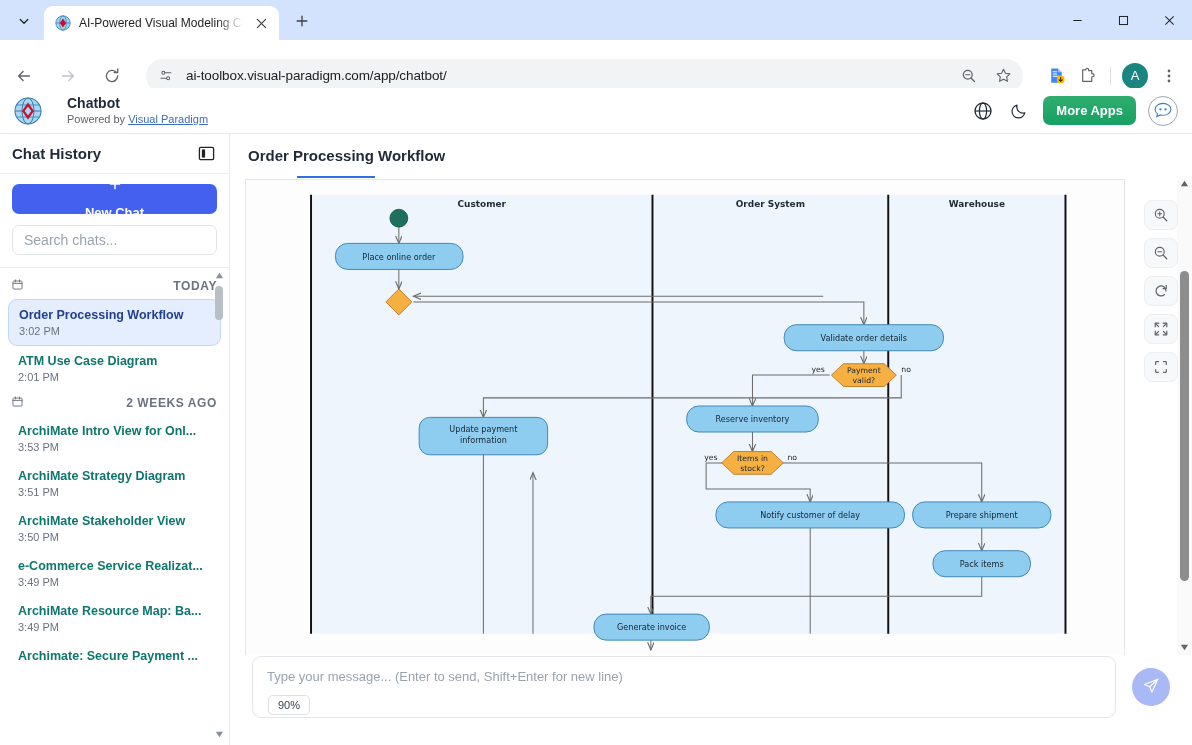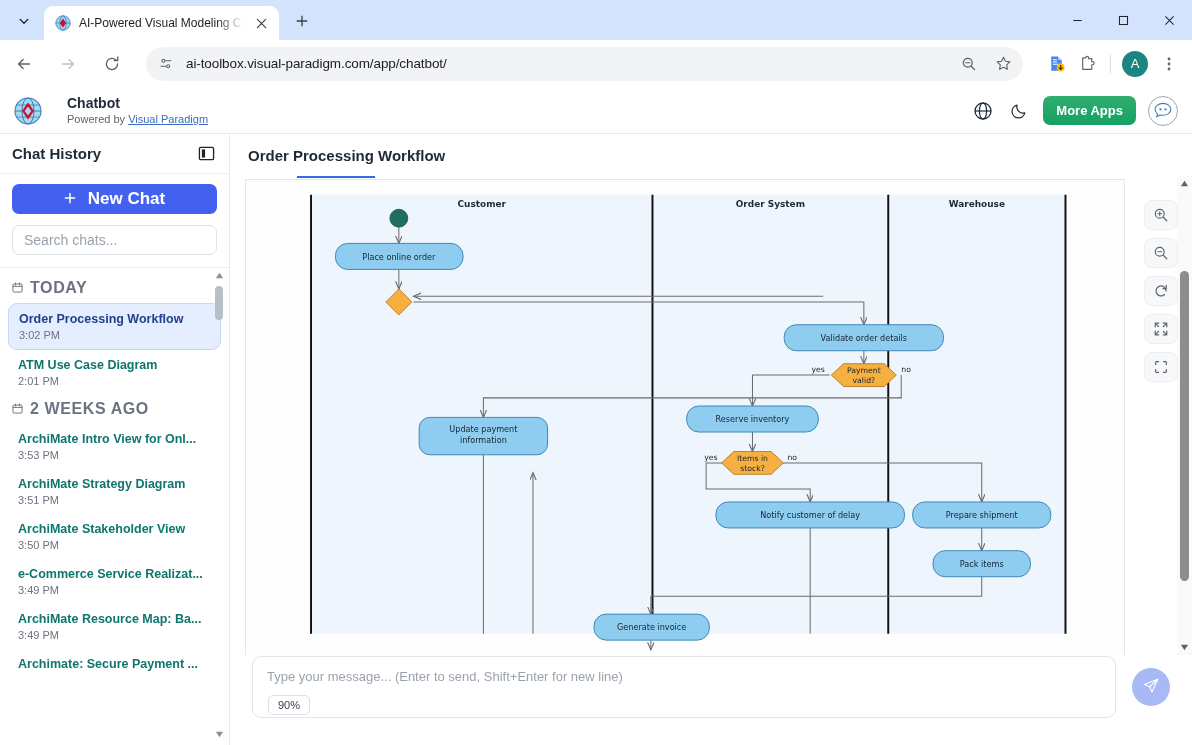--- a/index.html
+++ b/index.html
@@ -43,21 +43,21 @@
     display:flex;align-items:center;justify-content:center;cursor:pointer;color:#444;
   }
   .win-controls { position:absolute; right:0; top:0; height:40px; display:flex; }
   .win-btn {
     width:46px;height:40px;display:flex;align-items:center;justify-content:center;
     cursor:pointer; color:#202124;
   }
 
   .toolbar {
     height:48px; background:#ffffff; display:flex; align-items:center;
-    padding:0 8px; gap:12px; border-bottom:1px solid #ffffff;
+    padding:0 8px; gap:12px; border-bottom:1px solid #ffffff;margin-top:12px;
   }
   .nav-btn {
     width:32px;height:32px;border-radius:50%;display:flex;align-items:center;
     justify-content:center;cursor:pointer;color:#5f6368;flex:0 0 32px;
   }
   .nav-btn.disabled { color:#bdc1c6; }
   .omnibox {
     flex:1 1 auto; height:34px; background:#f1f3f4; border-radius:17px;
     display:flex; align-items:center; padding:0 6px 0 6px; margin:0 6px;
     gap:6px; min-width:0;
@@ -115,34 +115,35 @@
   }
   .sb-head {
     height:40px; display:flex; align-items:center; padding:0 12px;
     border-bottom:1px solid #eceff1;
   }
   .sb-title { font-size:15px; font-weight:bold; color:#1f2937; }
   .sb-collapse { margin-left:auto; width:22px;height:22px;display:flex;align-items:center;justify-content:center;cursor:pointer; }
   .sb-actions { padding:10px 12px 12px; border-bottom:1px solid #eceff1; }
   .new-chat {
     width:100%; height:30px; border-radius:7px; border:none; cursor:pointer;
-    background:#4361ee; color:#fff; font-size:17px; font-weight:bold;
+    background:#4361ee; color:#fff; font-size:13px; font-weight:bold;
     display:flex; align-items:center; justify-content:center; gap:12px;
     font-family:inherit;
+    flex-direction:column;
   }
   .search-chats {
     margin-top:11px; width:100%; height:30px; border:1px solid #dfe3e8;
     border-radius:7px; padding:8px 11px; font-size:14px; color:#202124;
     font-family:inherit; background:#fff;
   }
   .search-chats::placeholder { color:#9aa3ad; }
   .sb-list { flex:1 1 auto; overflow:hidden; position:relative; padding-top:6px; }
   .sb-group {
-    display:flex; align-items:center; gap:7px; padding:5px 12px 6px;
-    font-size:16px; color:#6b7280; letter-spacing:0.6px; font-weight:bold;
+    display:flex; align-items:center; gap:25px; padding:5px 12px 6px;
+    font-size:12px; color:#6b7280; letter-spacing:0.6px; font-weight:bold;justify-content:space-between;
   }
   .chat-item { margin:0 8px; padding:8px 10px; border-radius:9px; cursor:pointer; }
   .chat-item.active { background:#e5eeff; border:1px solid #c3d7fb; }
   .chat-item .ci-title { font-size:12.5px; color:#0f766e; font-weight:bold; white-space:nowrap; overflow:hidden; text-overflow:ellipsis; }
   .chat-item.active .ci-title { color:#23408e; }
   .chat-item .ci-time { font-size:11px; color:#6b7280; margin-top:3px; }
   .sb-scroll {
     position:absolute; right:3px; top:0; width:14px; height:100%;
   }
   .sb-arrow { width:14px;height:14px;display:flex;align-items:center;justify-content:center;cursor:pointer; }

